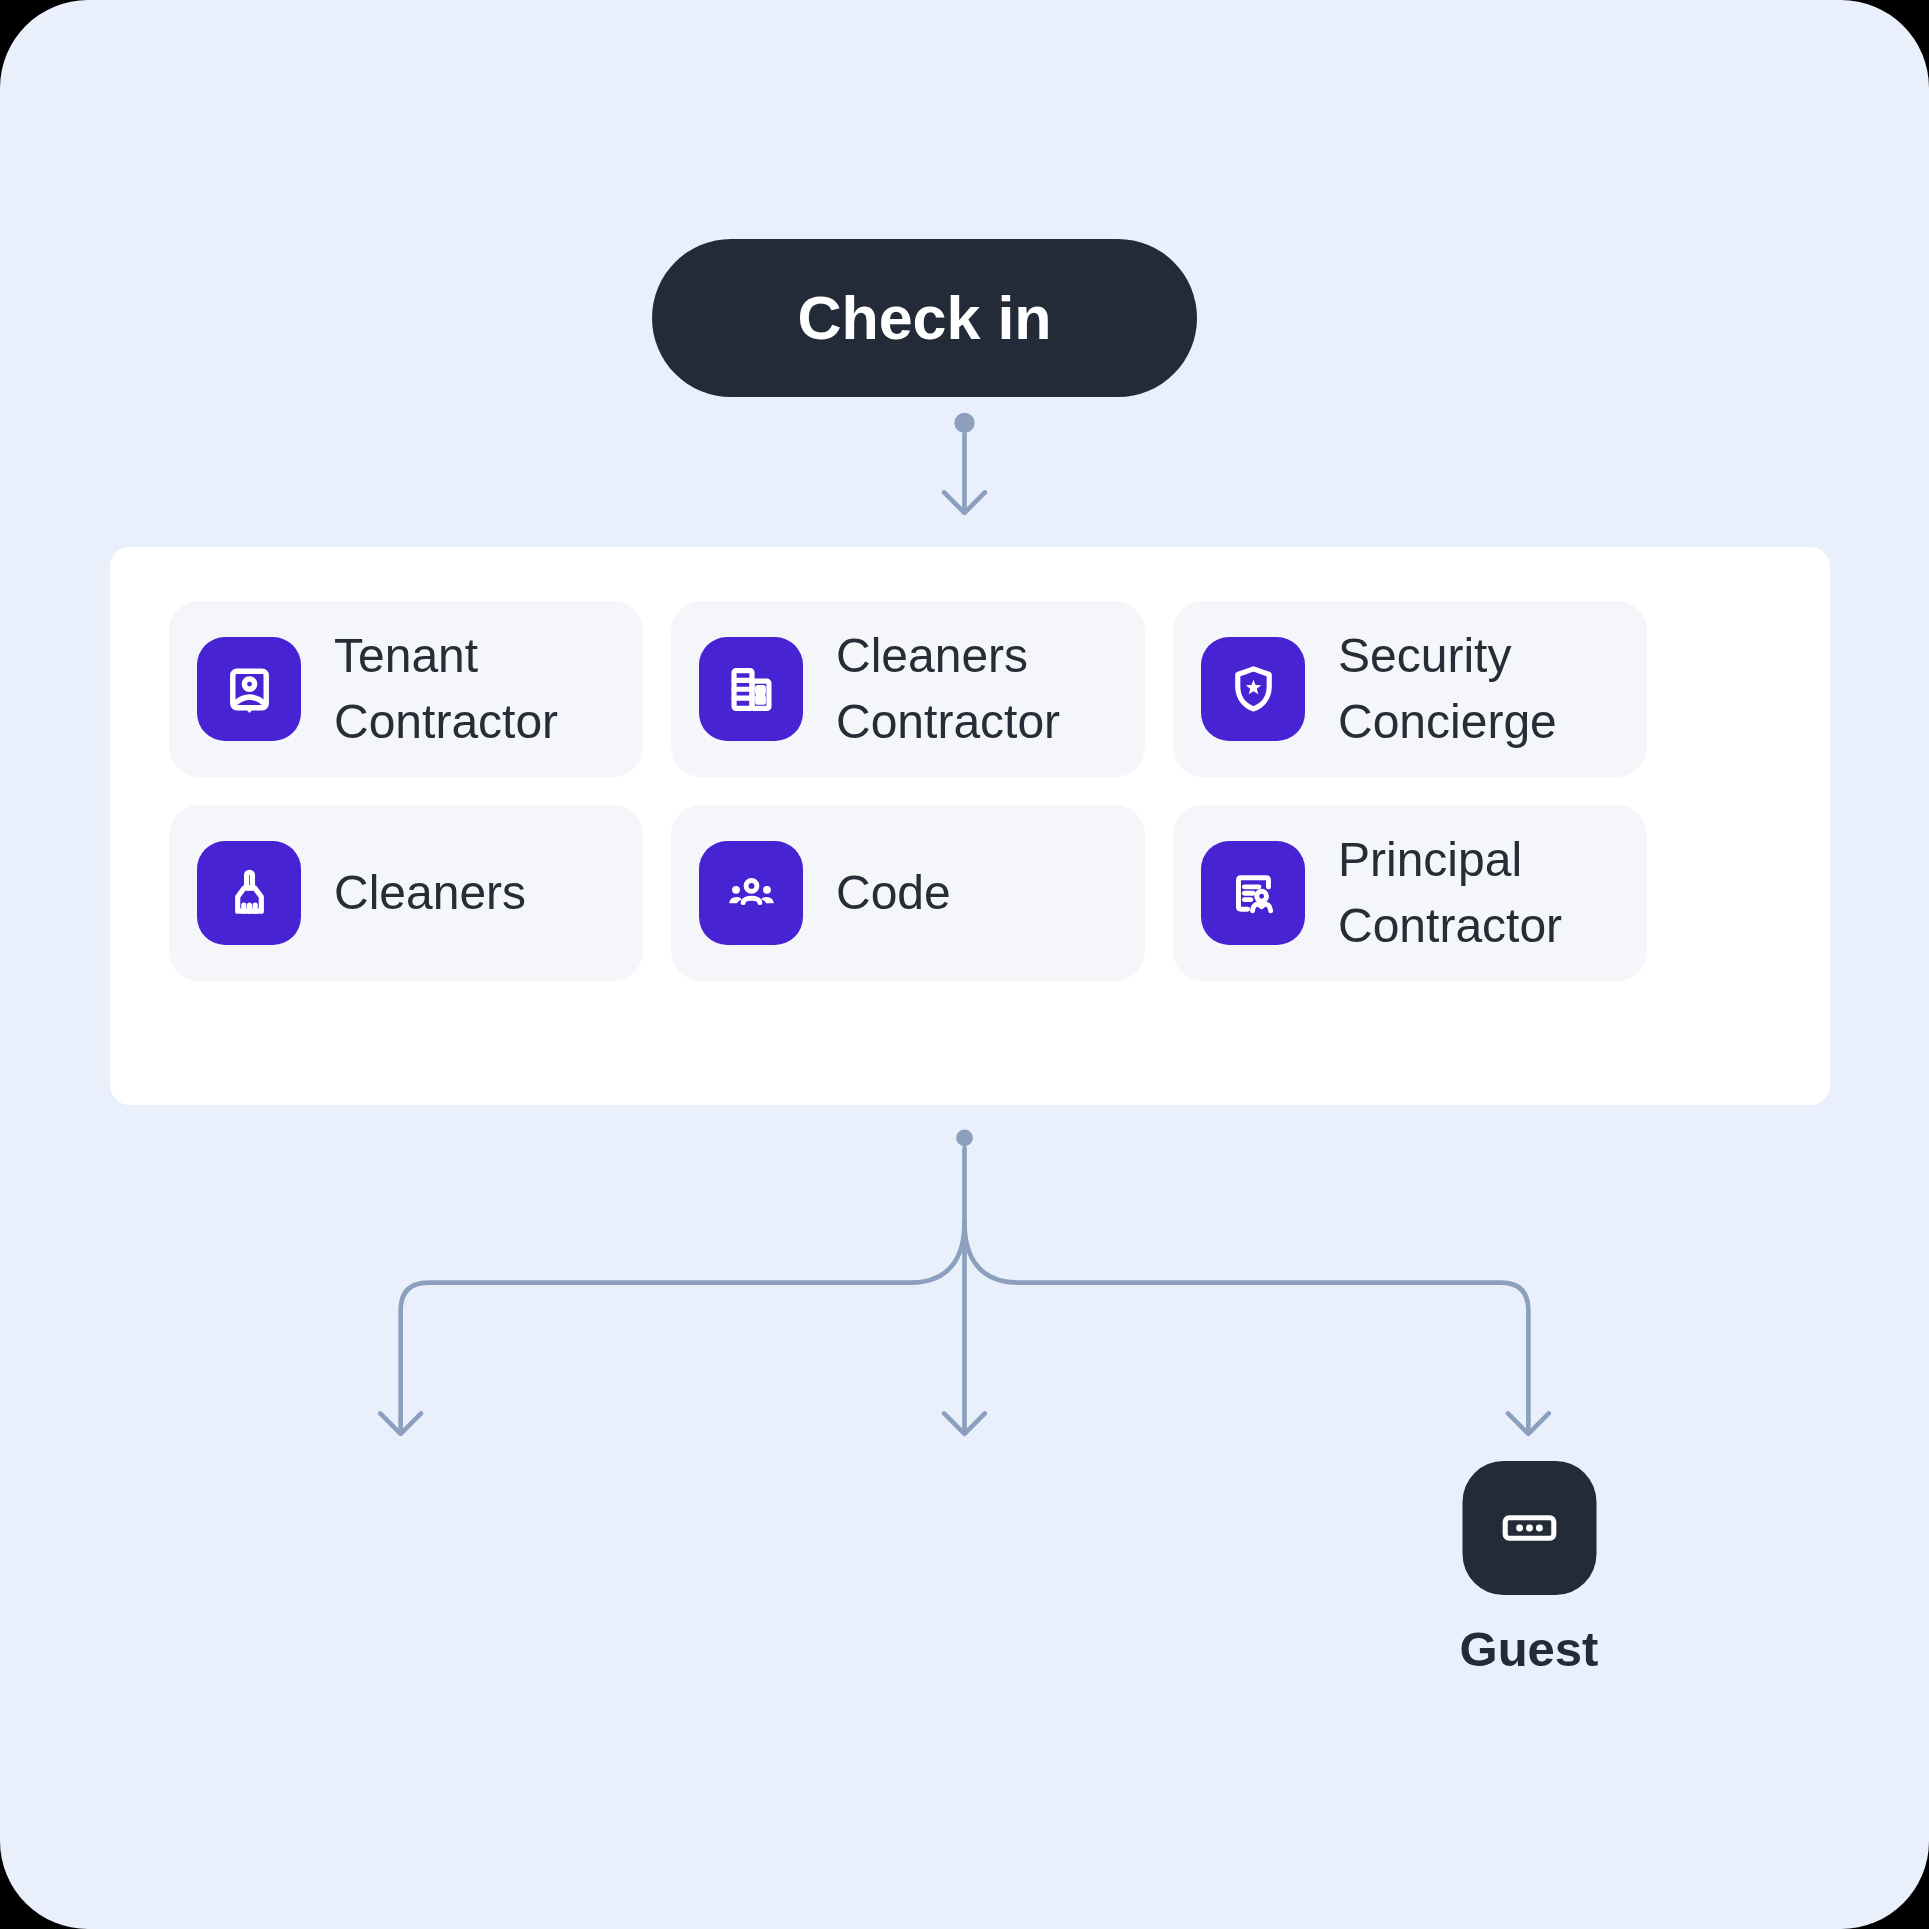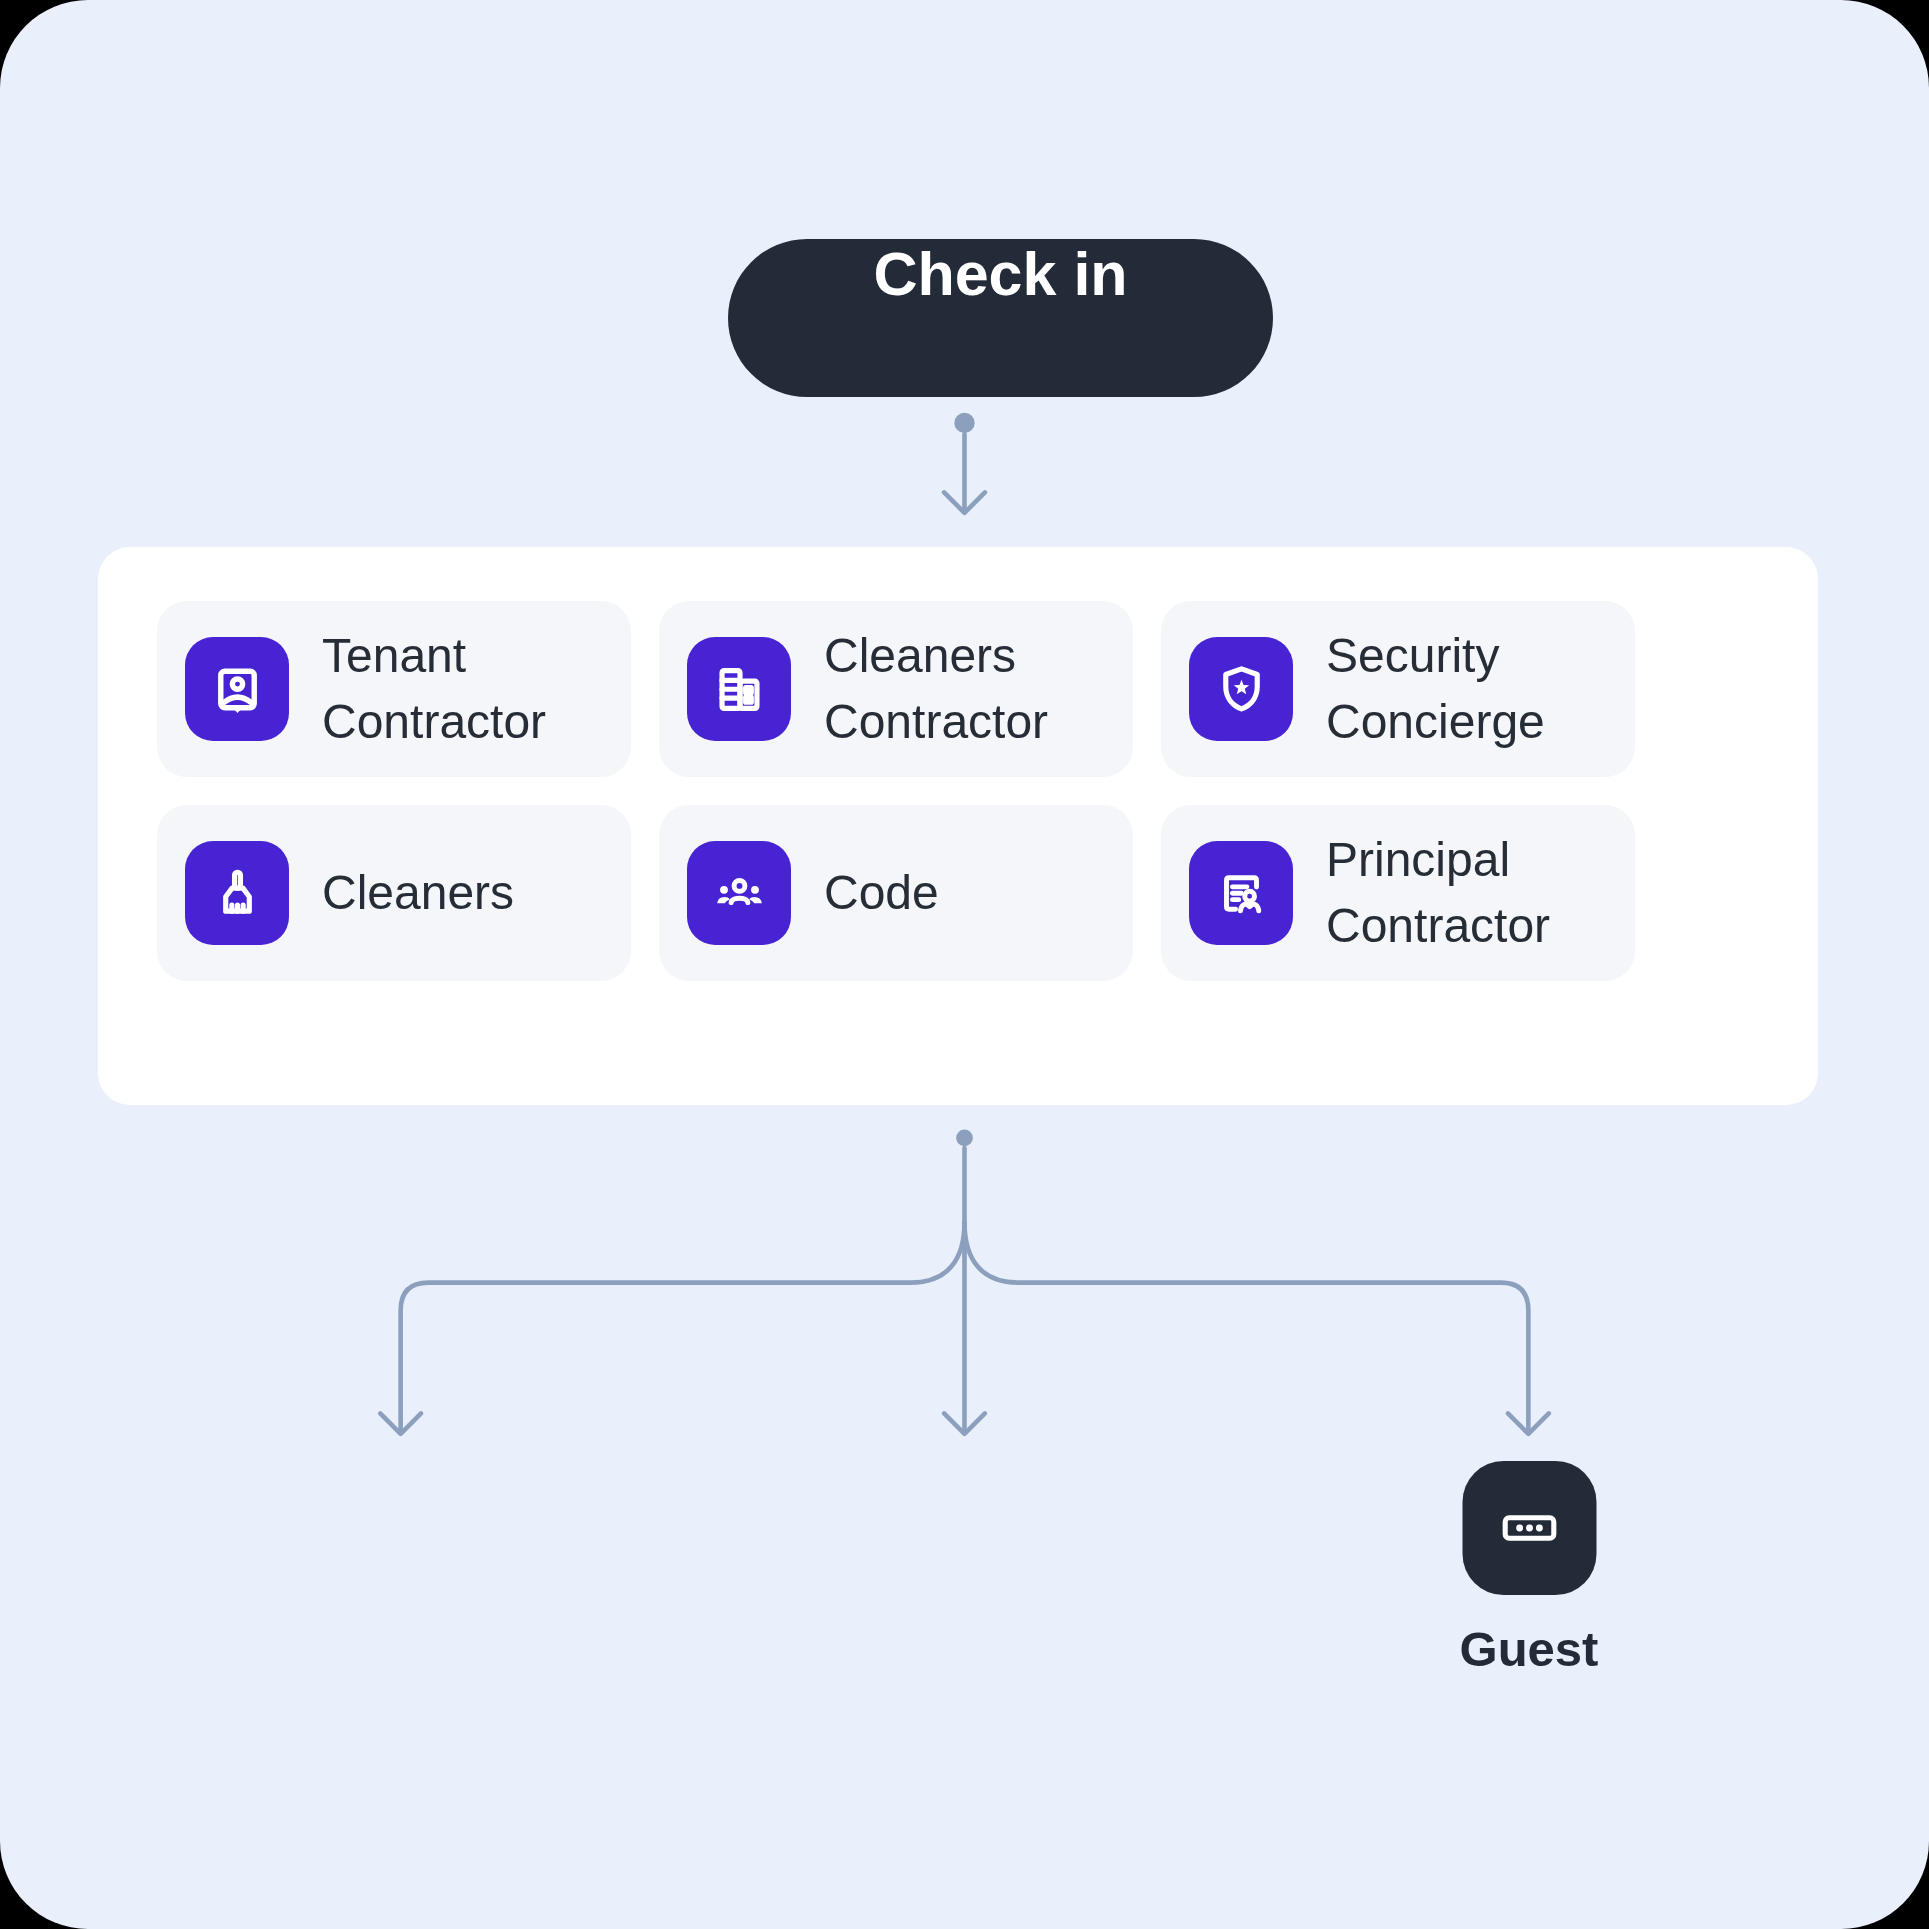--- a/index.html
+++ b/index.html
@@ -7,37 +7,37 @@
     position:relative;
     width:1929px;height:1929px;
     background:#E9F0FC;
     border-radius:88px;
     overflow:hidden;
     font-family:"Liberation Sans", sans-serif;
   }
   
   .pill{
     position:absolute;
-    left:728px;top:239px;
+    left:652px;top:239px;
     width:545px;height:158px;
     background:#232B39;
     border-radius:93px;
-    display:flex;align-items:flex-start;justify-content:center;
+    display:flex;align-items:center;justify-content:center;
     color:#FFFFFF;
     font-size:61px;font-weight:700;
   }
   
   .connectors{position:absolute;left:0;top:0;pointer-events:none;}
   
   .panel{
     position:absolute;
-    left:98px;top:547px;
+    left:110px;top:547px;
     width:1720px;height:558px;
     background:#FFFFFF;
-    border-radius:32px;
+    border-radius:20px;
     box-sizing:border-box;
     padding:54px 59px;
     display:grid;
     grid-template-columns:repeat(3,474px);
     grid-template-rows:176px 176px;
     column-gap:89px;row-gap:97px;gap:28px;
   }
   .card{
     background:#F5F6F9;
     border-radius:30px;

